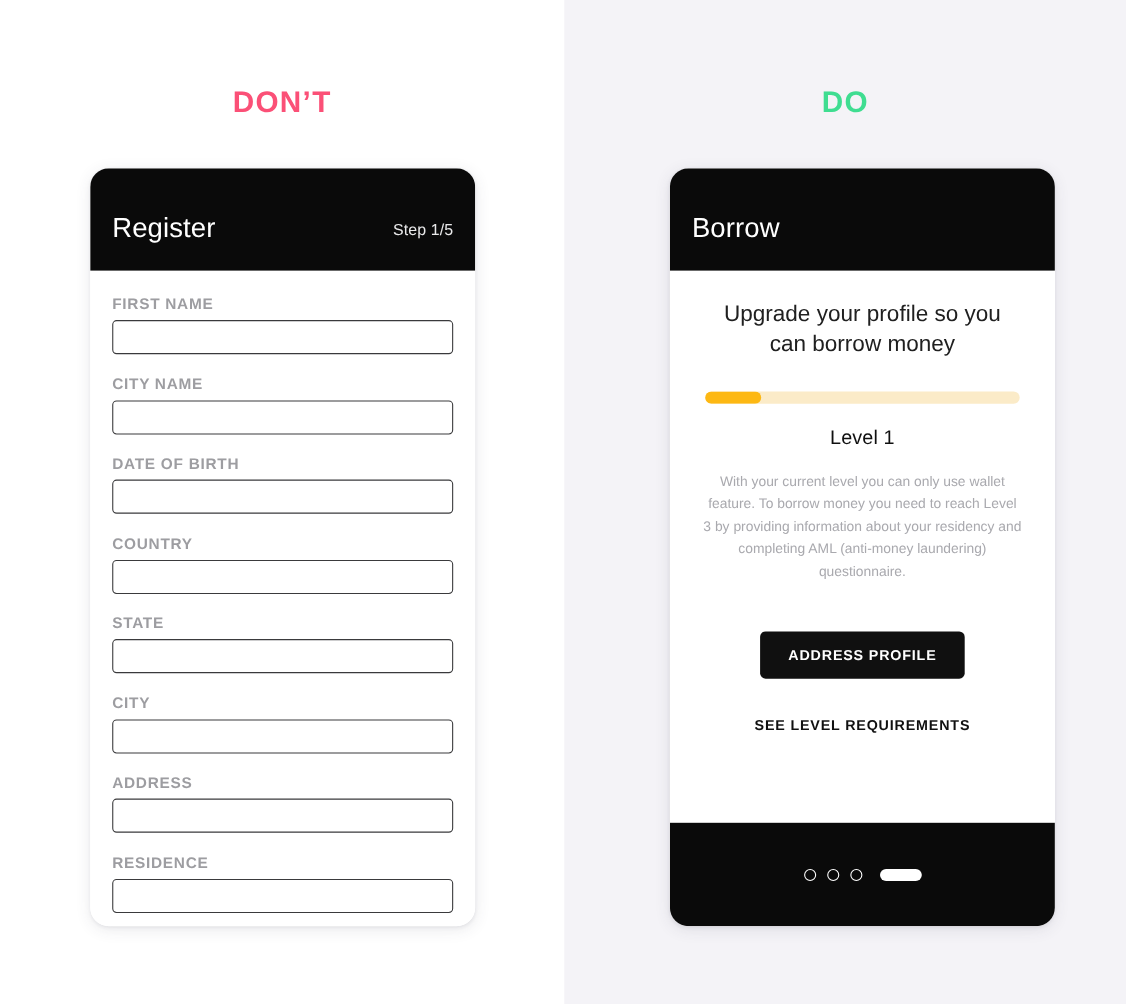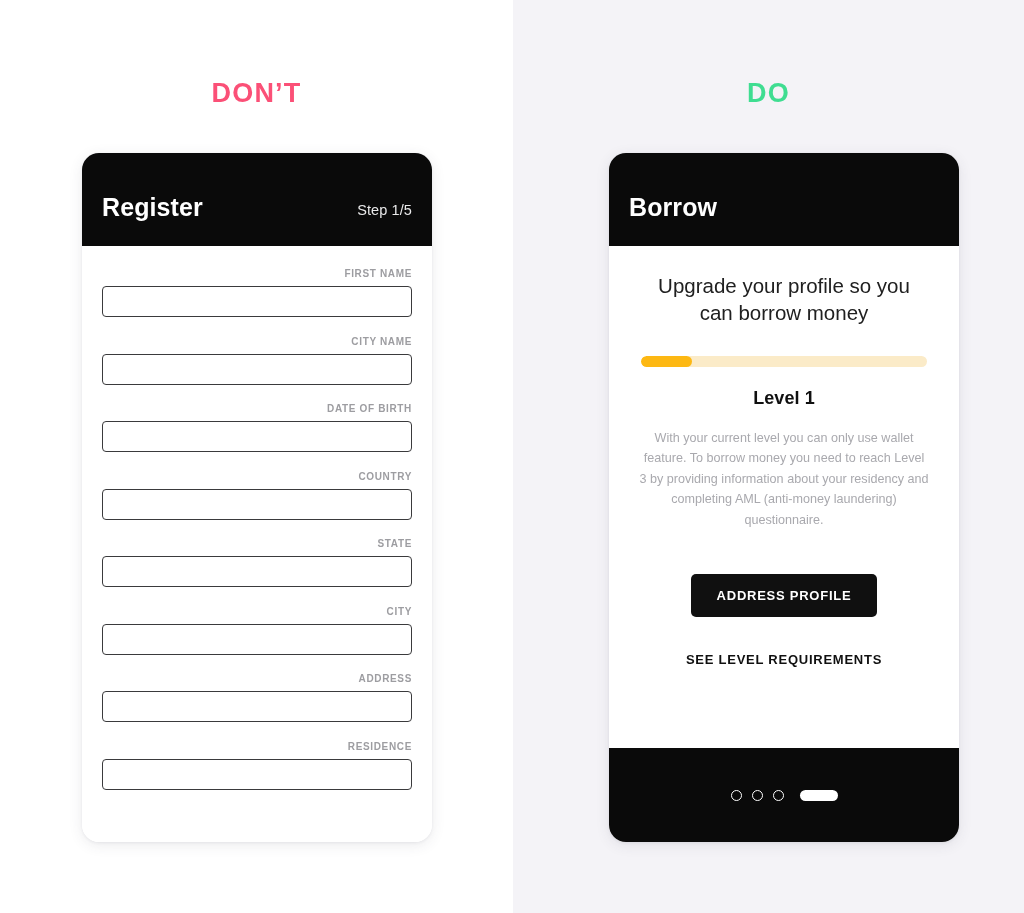--- a/index.html
+++ b/index.html
@@ -62,21 +62,21 @@
     background: #0a0a0a;
     height: 93px;
     position: relative;
   }
   .phone-title {
     position: absolute;
     left: 20px;
     bottom: 24px;
     color: #ffffff;
     font-size: 25px;
-    font-weight: bold;
+    font-weight: normal;
     letter-spacing: 0.1px;
   }
   .phone-step {
     position: absolute;
     right: 20px;
     bottom: 28px;
     color: #e9e9ea;
     font-size: 14.5px;
     letter-spacing: 0.1px;
   }
@@ -84,26 +84,25 @@
   
   .form-body {
     background: #ffffff;
     padding: 22px 20px 0 20px;
     height: 596px;
     overflow: hidden;
   }
   .field { margin-bottom: 18.5px; }
   .field-label {
     display: block;
-    font-size: 10px;
+    font-size: 14px;
     font-weight: bold;
     letter-spacing: 0.65px;
     color: #9d9da1;
     margin-bottom: 7px;
-    text-align: right;
   }
   .field-input {
     display: block;
     width: 100%;
     height: 31px;
     border: 1px solid #3a3a3c;
     border-radius: 4px;
     background: #ffffff;
     outline: none;
     font-family: "Liberation Sans", sans-serif;
@@ -138,21 +137,21 @@
     position: absolute;
     left: 0; top: 0;
     height: 11px;
     width: 18%;
     border-radius: 6px;
     background: #fdb813;
   }
   .level-label {
     margin-top: 21px;
     font-size: 18px;
-    font-weight: bold;
+    font-weight: normal;
     color: #101010;
     letter-spacing: 0.1px;
   }
   .level-desc {
     margin-top: 19px;
     font-size: 12.6px;
     line-height: 20.4px;
     color: #a9a9ae;
     padding: 0 2px;
   }

